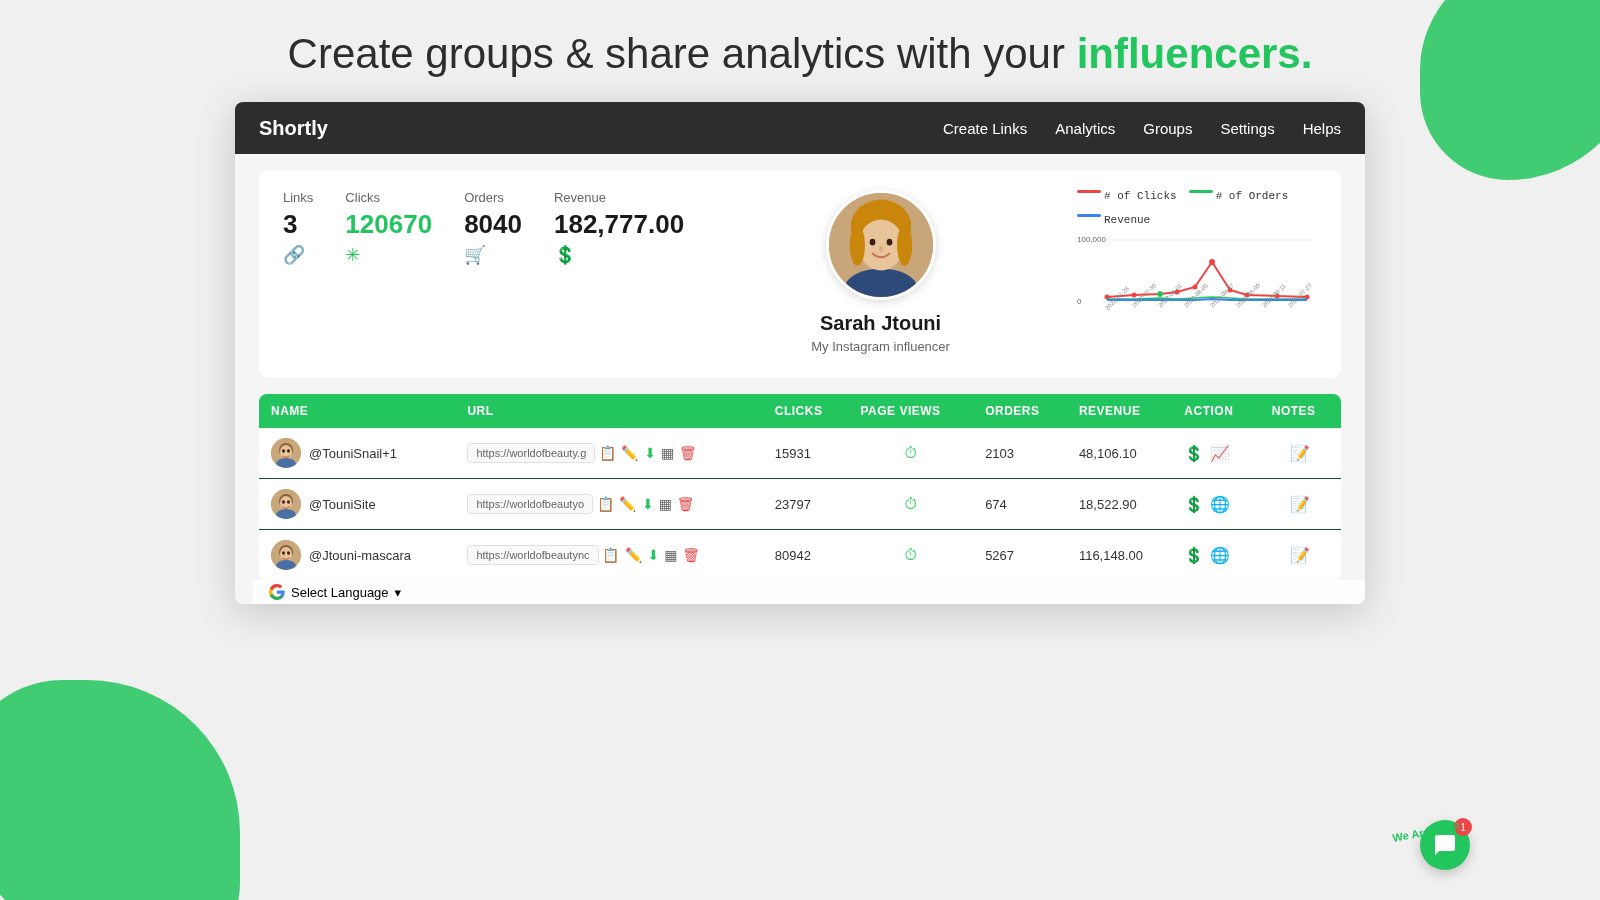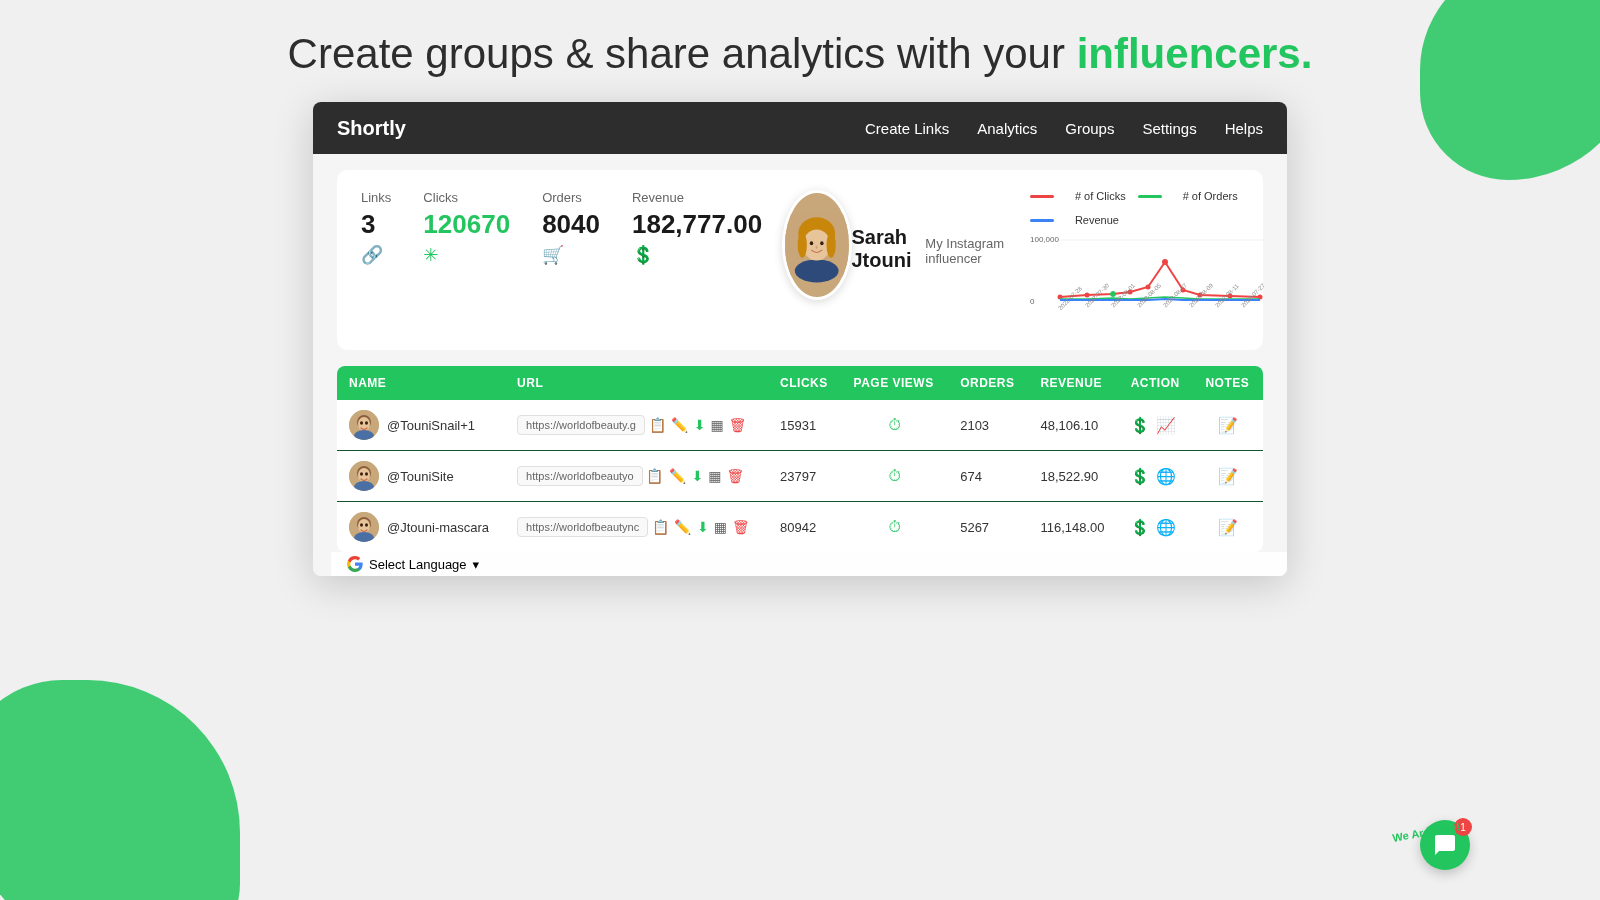--- a/index.html
+++ b/index.html
@@ -55,21 +55,21 @@
       margin-bottom: 24px;
       z-index: 1;
     }
     .hero-title .accent {
       color: #22c55e;
       font-weight: 700;
     }
 
     
     .app-window {
-      width: 974px;
+      width: 1130px;
       border-radius: 8px;
       overflow: hidden;
       box-shadow: 0 8px 40px rgba(0,0,0,0.18);
       background: #f5f5f5;
       position: relative;
     }
 
     
     .top-nav {
       background: #2d2d2d;
@@ -184,21 +184,21 @@
     }
     .icon-link { color: #f59e0b; }
     .icon-click { color: #22c55e; }
     .icon-order { color: #3b82f6; }
     .icon-revenue { color: #22c55e; }
 
     
     .profile-center {
       flex: 1;
       display: flex;
-      flex-direction: row;
+      flex-direction: column;
       align-items: center;
       padding-top: 0;
     }
     .avatar-container {
       width: 110px;
       height: 110px;
       border-radius: 50%;
       overflow: hidden;
       margin-bottom: 12px;
       border: 3px solid #fff;
@@ -229,22 +229,22 @@
     .chart-legend {
       display: flex;
       gap: 12px;
       font-size: 11px;
       color: #333;
       margin-bottom: 6px;
       flex-wrap: wrap;
     }
     .legend-item {
       display: flex;
-      align-items: center;
-      gap: 21px;
+      gap: 3px;
+      font-family: Liberation Mono, monospace;
     }
     .legend-line {
       width: 24px;
       height: 3px;
       border-radius: 2px;
     }
     .chart-svg-container {
       flex: 1;
     }
 

